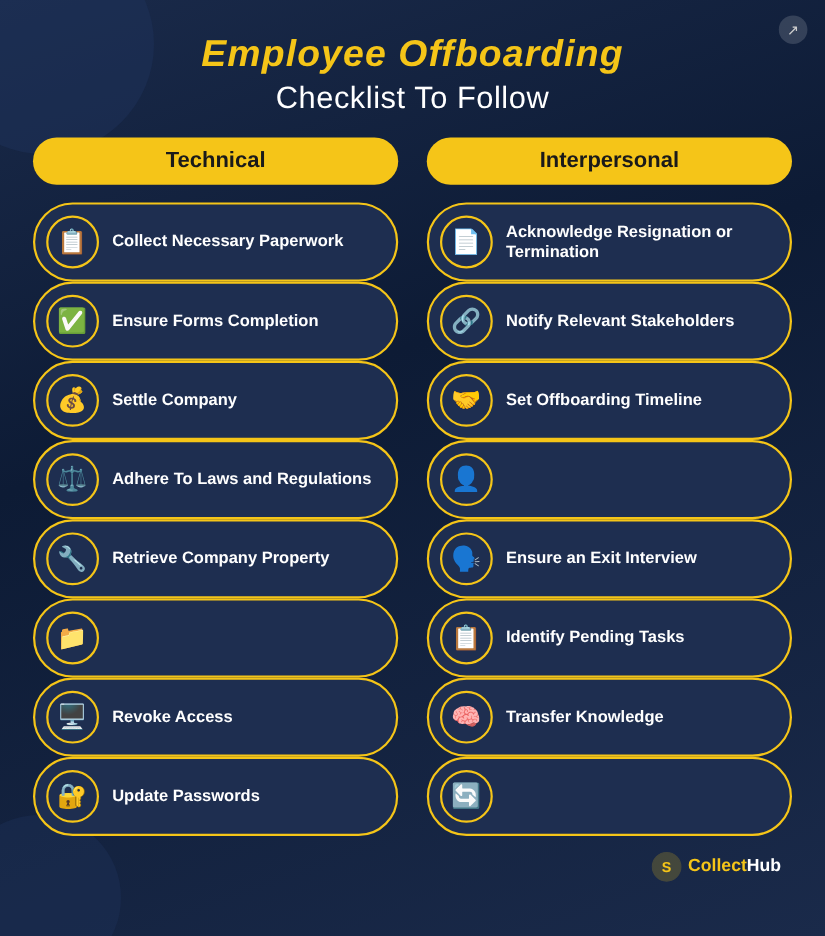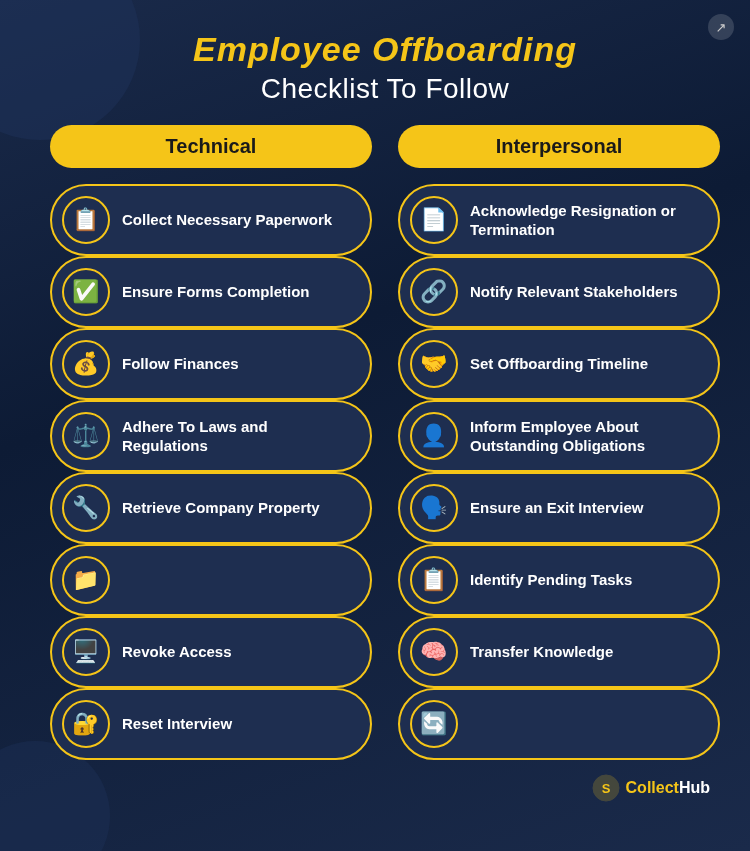--- a/index.html
+++ b/index.html
@@ -30,21 +30,20 @@
       width: 150px;
       height: 150px;
       border-radius: 50%;
       background: rgba(30, 50, 90, 0.4);
     }
 
     .container {
       position: relative;
       z-index: 1;
       padding: 30px 30px 20px 30px;
-      margin-left: 20px;
     }
 
     .header {
       text-align: center;
       margin-bottom: 20px;
     }
 
     .main-title {
       font-size: 34px;
       font-weight: 900;
@@ -186,40 +185,40 @@
           <div class="checklist-item">
     <div class="icon-circle">📋</div>
     <div class="item-text">Collect Necessary Paperwork</div>
   </div>
           <div class="checklist-item">
     <div class="icon-circle">✅</div>
     <div class="item-text">Ensure Forms Completion</div>
   </div>
           <div class="checklist-item">
     <div class="icon-circle">💰</div>
-    <div class="item-text">Follow Finances</div>
+    <div class="item-text">Settle Company</div>
   </div>
           <div class="checklist-item">
     <div class="icon-circle">⚖️</div>
     <div class="item-text">Adhere To Laws and Regulations</div>
   </div>
           <div class="checklist-item">
     <div class="icon-circle">🔧</div>
     <div class="item-text">Retrieve Company Property</div>
   </div>
           <div class="checklist-item">
     <div class="icon-circle">📁</div>
   </div>
           <div class="checklist-item">
     <div class="icon-circle">🖥️</div>
     <div class="item-text">Revoke Access</div>
   </div>
           <div class="checklist-item">
     <div class="icon-circle">🔐</div>
-    <div class="item-text">Reset Interview</div>
+    <div class="item-text">Update Passwords</div>
   </div>
         </div>
     </div>
 
     <div class="column">
       <div class="column-header">Interpersonal</div>
 
       <div id="interpersonal-items">
           <div class="checklist-item">
     <div class="icon-circle">📄</div>
@@ -228,21 +227,20 @@
           <div class="checklist-item">
     <div class="icon-circle">🔗</div>
     <div class="item-text">Notify Relevant Stakeholders</div>
   </div>
           <div class="checklist-item">
     <div class="icon-circle">🤝</div>
     <div class="item-text">Set Offboarding Timeline</div>
   </div>
           <div class="checklist-item">
     <div class="icon-circle">👤</div>
-    <div class="item-text">Inform Employee About Outstanding Obligations</div>
   </div>
           <div class="checklist-item">
     <div class="icon-circle">🗣️</div>
     <div class="item-text">Ensure an Exit Interview</div>
   </div>
           <div class="checklist-item">
     <div class="icon-circle">📋</div>
     <div class="item-text">Identify Pending Tasks</div>
   </div>
           <div class="checklist-item">

